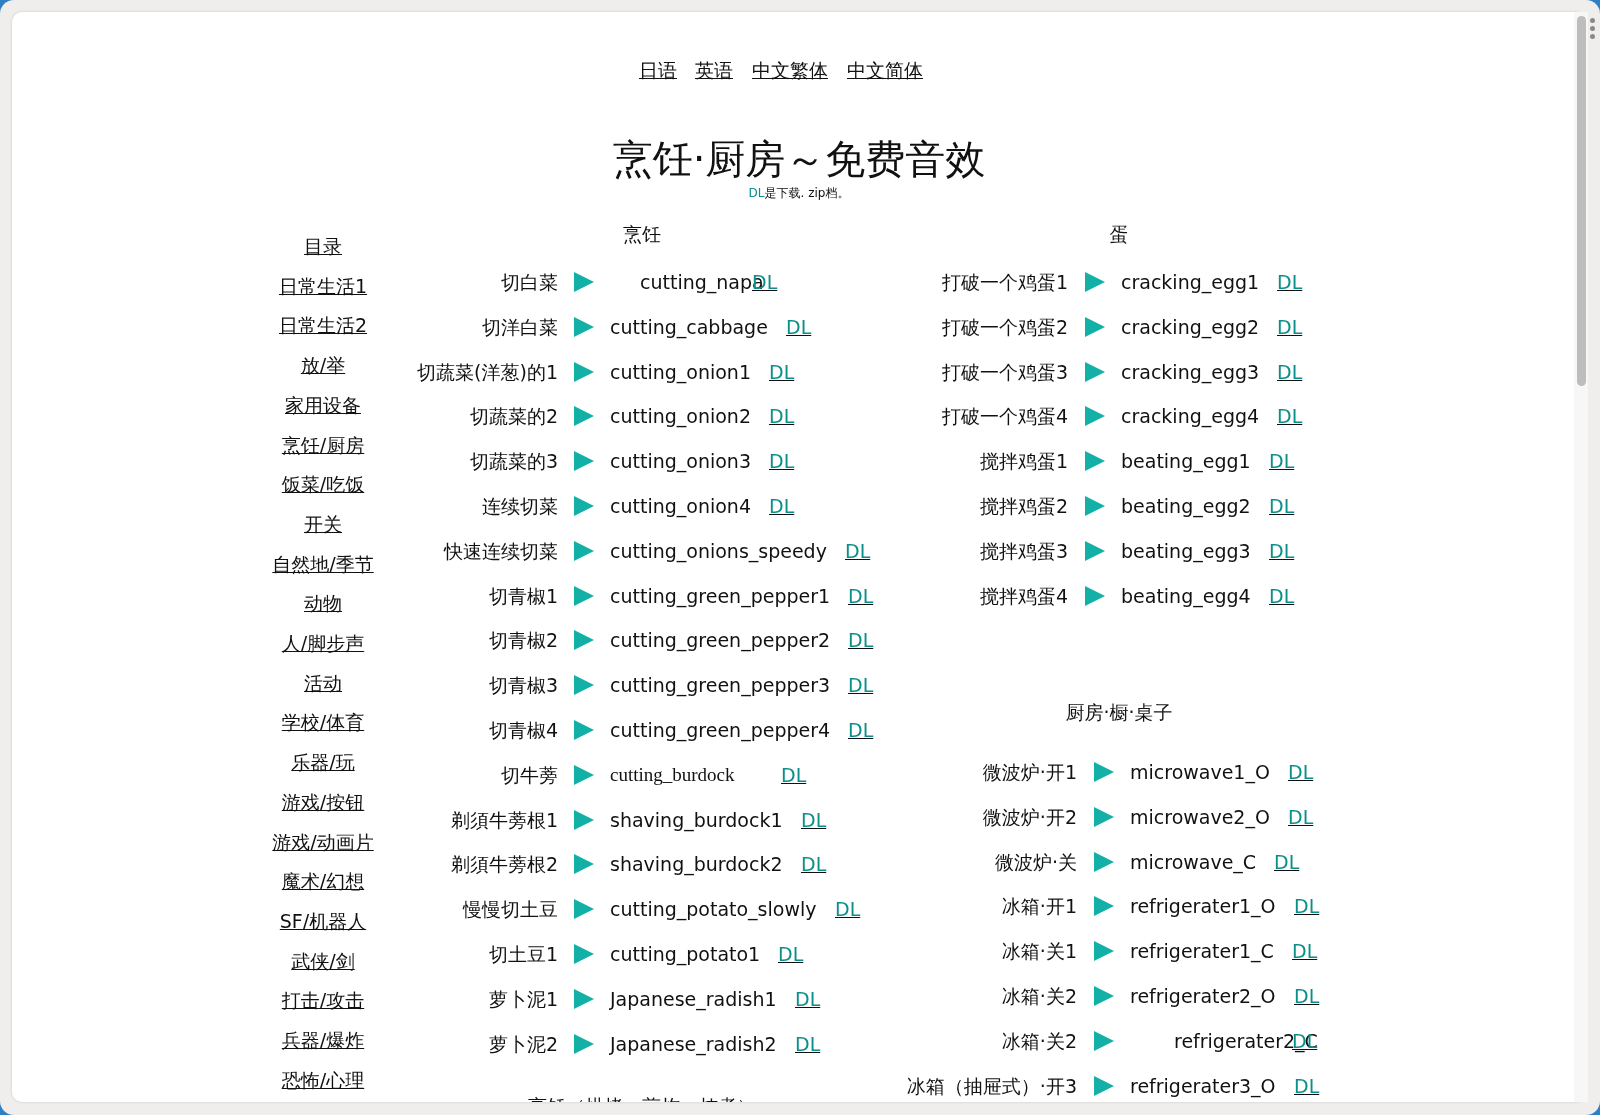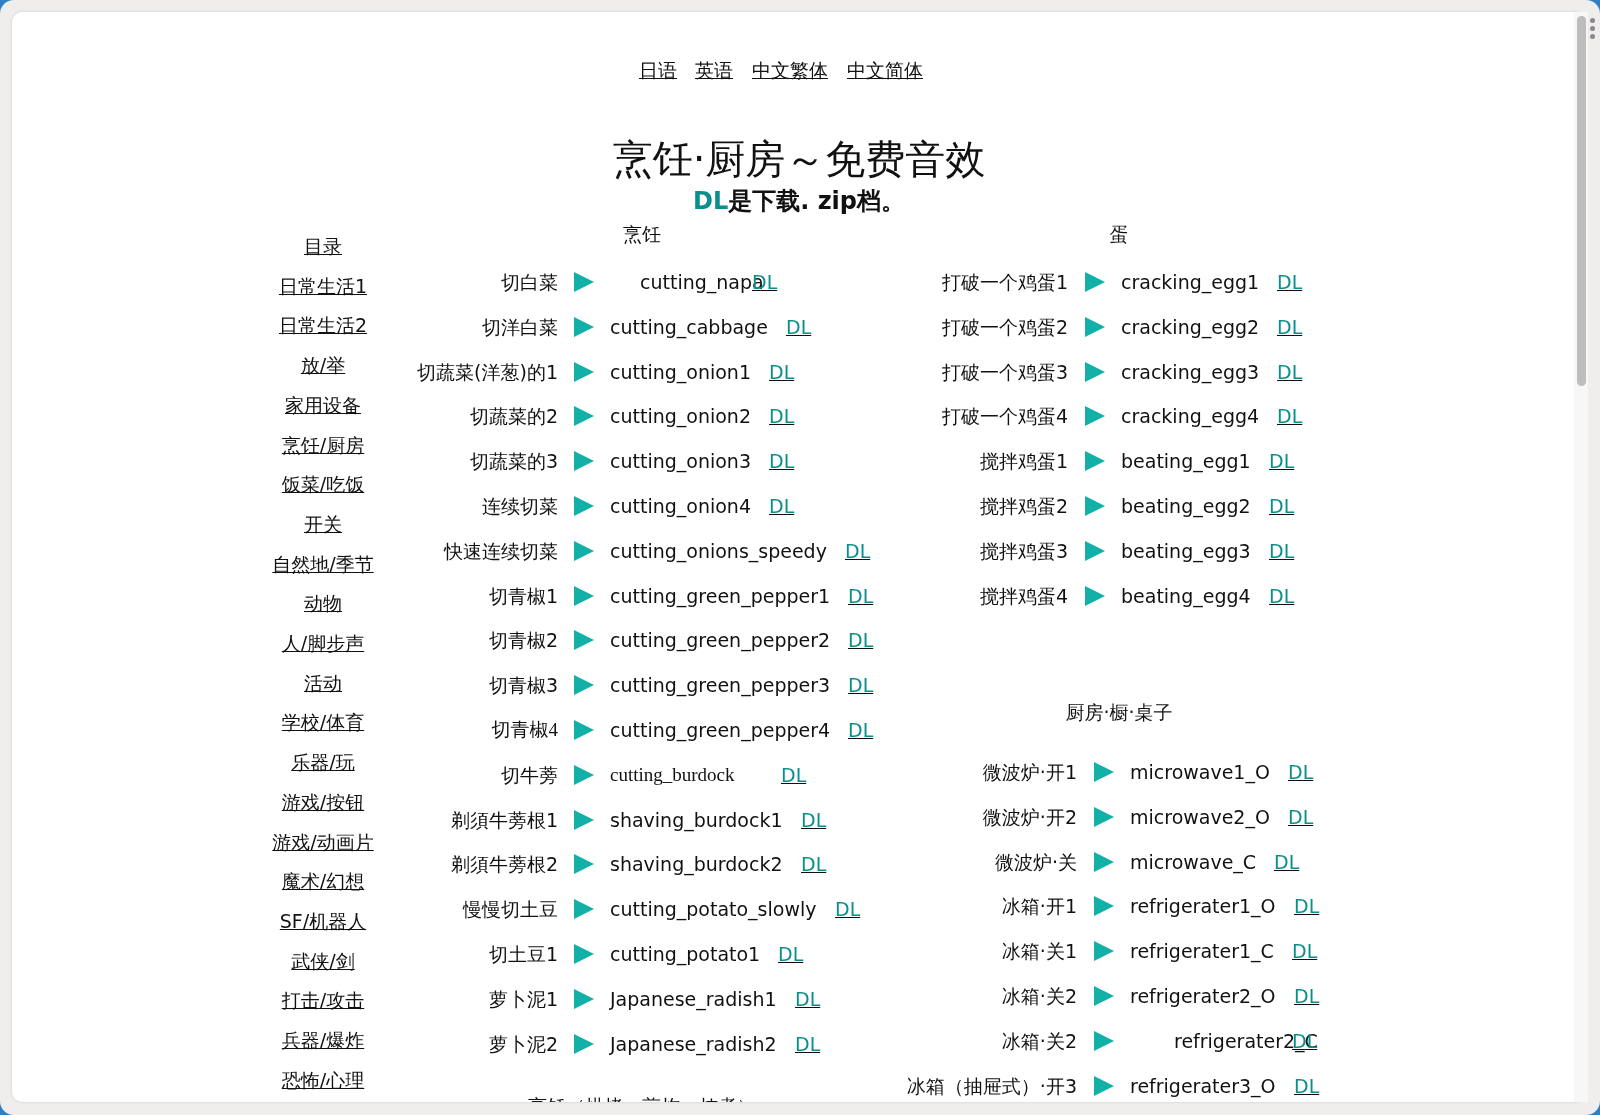--- a/index.html
+++ b/index.html
@@ -26,21 +26,21 @@
     position:absolute; left:3px; top:4px; width:9px; height:370px;
     background:#bdbdbd; border-radius:5px;
   }
   .dots { position:absolute; left:1590px; top:18px; width:6px; }
   .dots span { display:block; width:5px; height:5px; background:#8a8a8a; border-radius:50%; margin-bottom:3px; }
 
   .abs { position:absolute; white-space:nowrap; }
   a, .link { color:#111; text-decoration:underline; cursor:pointer; }
   .lang { top:46px; font-size:19px; }
   .title { top:120px; left:0; width:1574px; text-align:center; font-size:40px; color:#111; }
-  .subtitle { top:173px; left:0; width:1574px; text-align:center; font-size:24px; color:#111;font-weight:bold; }
+  .subtitle { top:173px; left:0; width:1574px; text-align:center; font-size:12px; color:#111; }
   .subtitle .dl { color:#0a8f8a; text-decoration:none; }
 
   .side-item { left:196px; width:230px; text-align:center; font-size:19px; color:#111; text-decoration:underline; }
   .sec-head { font-size:19px; color:#111; text-align:center; width:300px; }
   .row { font-size:19px; color:#111; height:30px; line-height:30px; }
   .tri {
     position:absolute; width:0; height:0;
     border-top:10px solid transparent; border-bottom:10px solid transparent;
     border-left:20px solid #12b0a6;
   }
@@ -127,21 +127,21 @@
     <div class="abs row" style="top:568.5999999999999px; left:598px;">cutting_green_pepper1</div>
     <a class="abs row dl-link" style="top: 568.6px; left: 836px;">DL</a>
     <div class="abs row" style="top:613.4px; right:1028px; text-align:right;">切青椒2</div>
     <div class="tri" style="position:absolute; top:618.4px; left:562px;"></div>
     <div class="abs row" style="top:613.4px; left:598px;">cutting_green_pepper2</div>
     <a class="abs row dl-link" style="top: 613.4px; left: 836px;">DL</a>
     <div class="abs row" style="top:658.2px; right:1028px; text-align:right;">切青椒3</div>
     <div class="tri" style="position:absolute; top:663.2px; left:562px;"></div>
     <div class="abs row" style="top:658.2px; left:598px;">cutting_green_pepper3</div>
     <a class="abs row dl-link" style="top: 658.2px; left: 836px;">DL</a>
-    <div class="abs row" style="top:703px; right:1028px; text-align:right;font-family:Liberation Serif, serif;">切青椒4</div>
+    <div class="abs row" style="top:703px; right:1028px; text-align:right;">切青椒4</div>
     <div class="tri" style="position:absolute; top:708px; left:562px;"></div>
     <div class="abs row" style="top:703px; left:598px;">cutting_green_pepper4</div>
     <a class="abs row dl-link" style="top: 703px; left: 836px;">DL</a>
     <div class="abs row" style="top:747.8px; right:1028px; text-align:right;">切牛蒡</div>
     <div class="tri" style="position:absolute; top:752.8px; left:562px;"></div>
     <div class="abs row" style="top:747.8px; left:598px;font-family:Liberation Serif, serif;">cutting_burdock</div>
     <a class="abs row dl-link" style="top: 747.8px; left: 769px;">DL</a>
     <div class="abs row" style="top:792.5999999999999px; right:1028px; text-align:right;">剃須牛蒡根1</div>
     <div class="tri" style="position:absolute; top:797.5999999999999px; left:562px;"></div>
     <div class="abs row" style="top:792.5999999999999px; left:598px;">shaving_burdock1</div>

